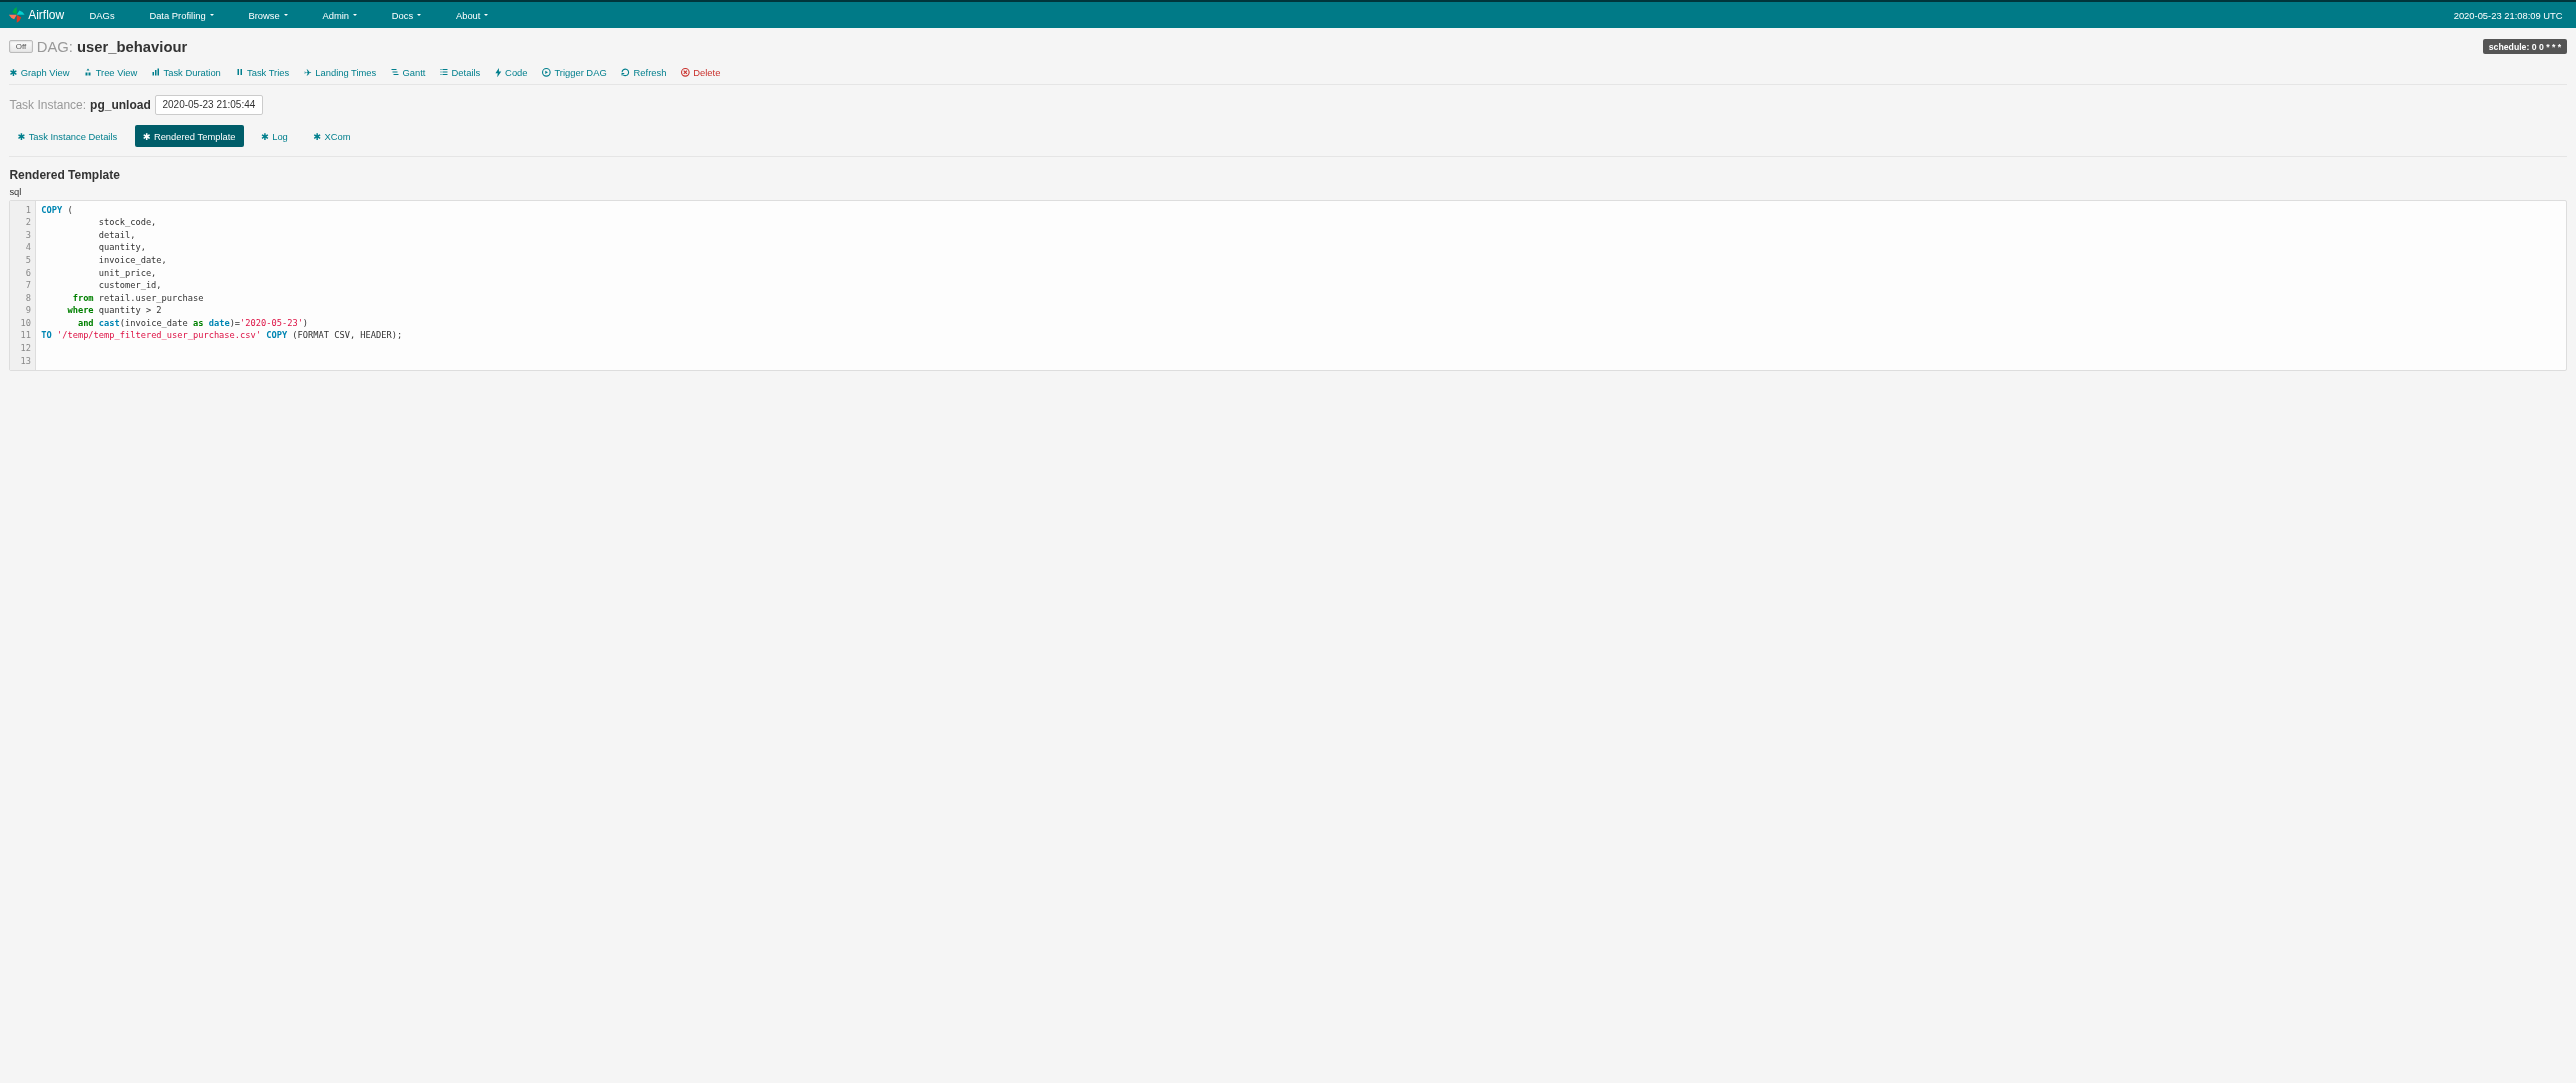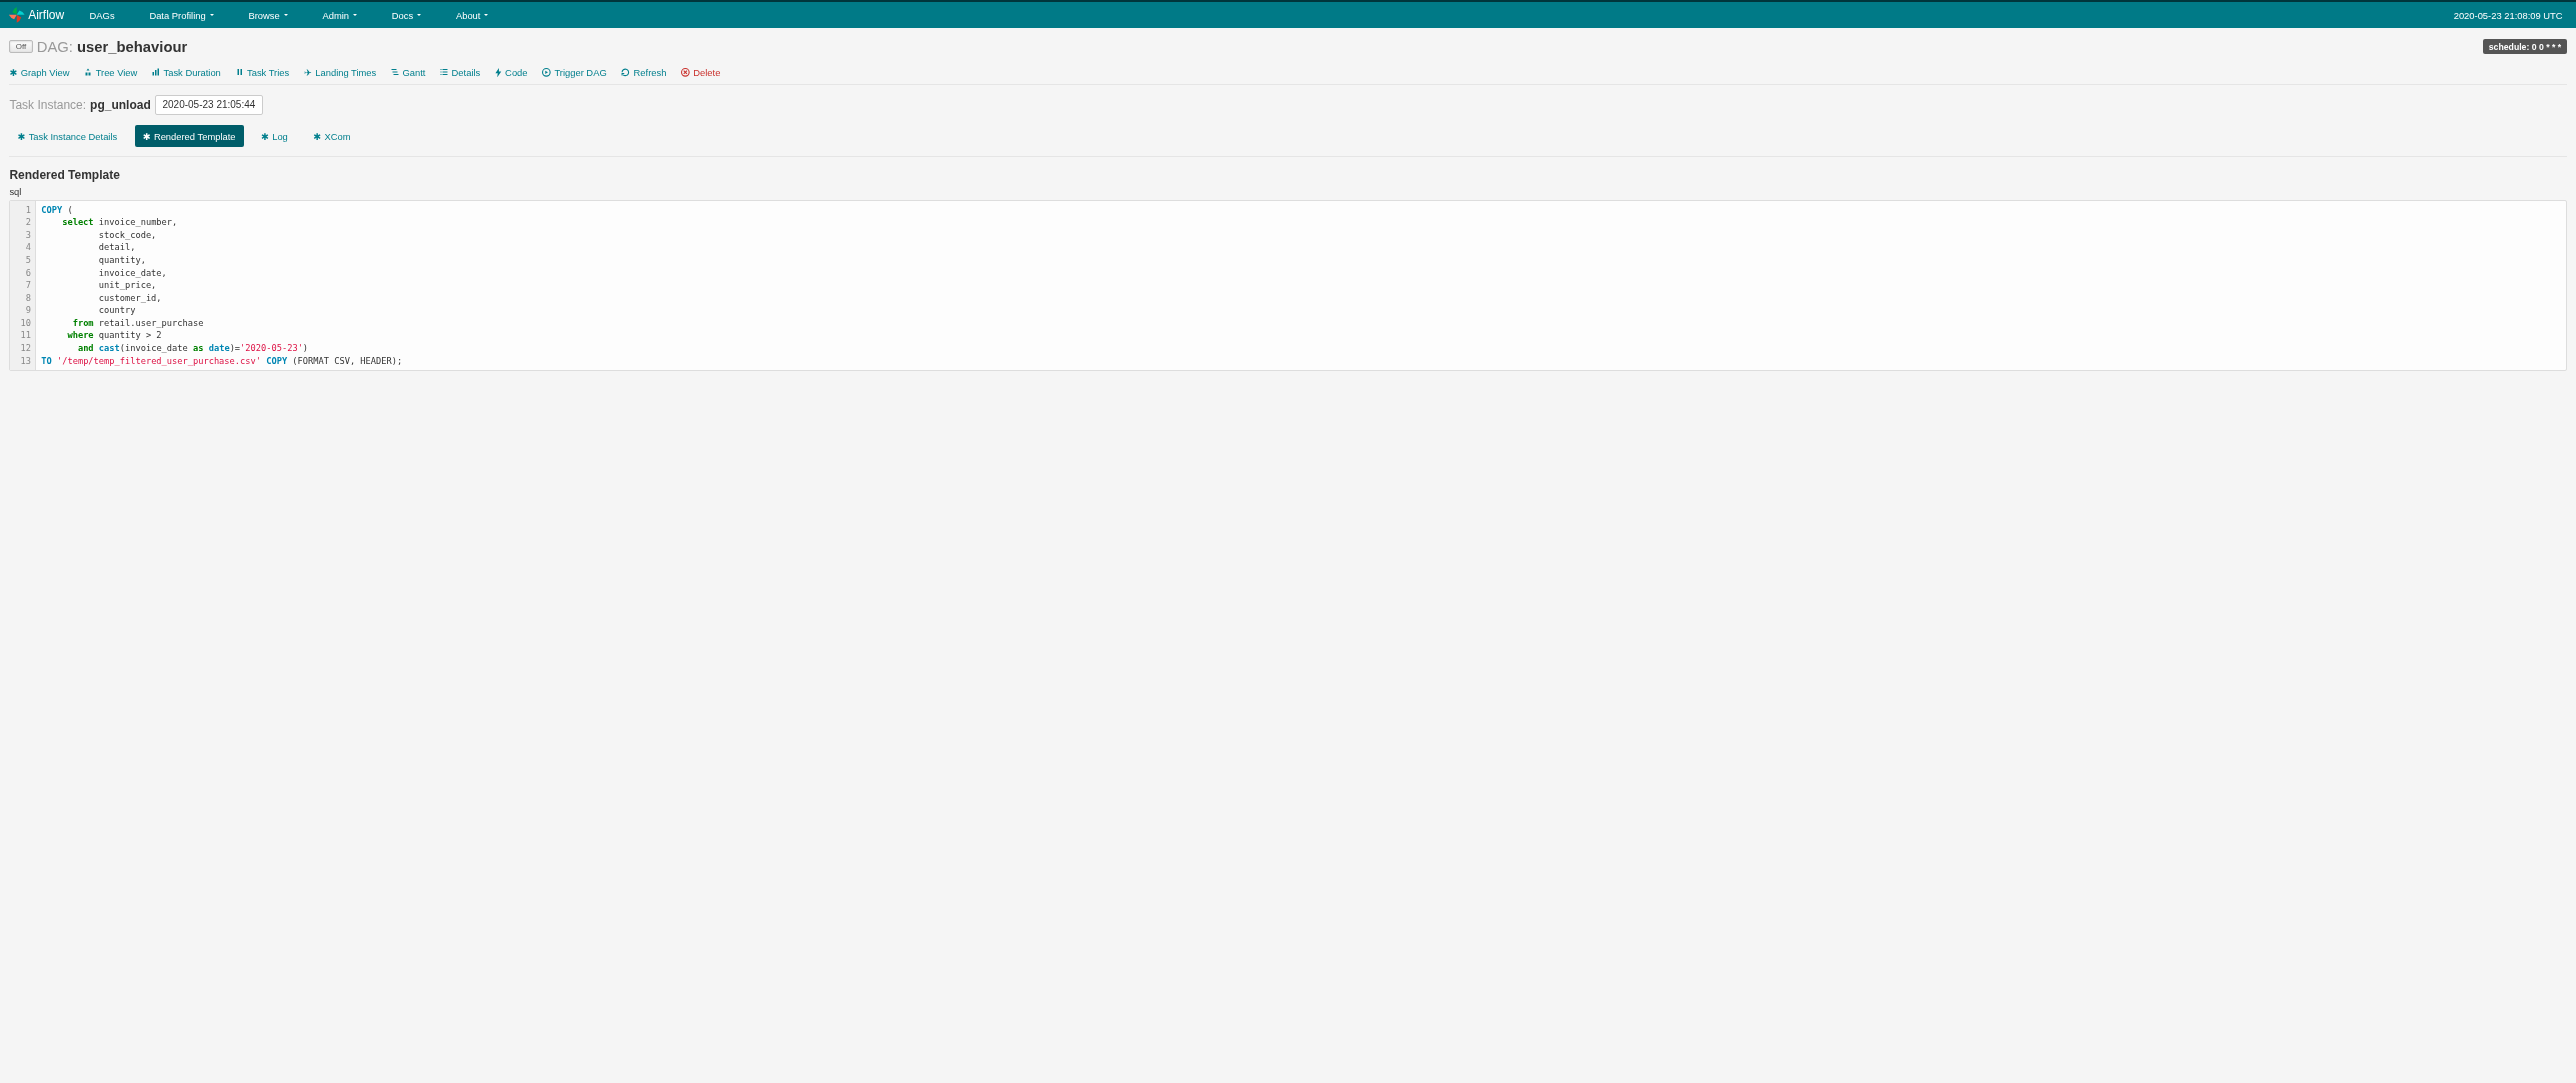--- a/index.html
+++ b/index.html
@@ -393,28 +393,26 @@
         <div>7</div>
         <div>8</div>
         <div>9</div>
         <div>10</div>
         <div>11</div>
         <div>12</div>
         <div>13</div>
       </div>
     <div class="code-lines" id="code-lines">
         <div><span class="kw-blue">COPY</span><span class="punct"> (</span></div>
-        <div><span>    </span><span class="kw-green">select</span><span class="punct"> invoice_number,</span></div>
         <div><span class="punct">           stock_code,</span></div>
         <div><span class="punct">           detail,</span></div>
         <div><span class="punct">           quantity,</span></div>
         <div><span class="punct">           invoice_date,</span></div>
         <div><span class="punct">           unit_price,</span></div>
         <div><span class="punct">           customer_id,</span></div>
-        <div><span class="punct">           country</span></div>
         <div><span>      </span><span class="kw-green">from</span><span class="punct"> retail.user_purchase</span></div>
         <div><span>     </span><span class="kw-green">where</span><span class="punct"> quantity &gt; 2</span></div>
         <div><span>       </span><span class="kw-green">and</span><span> </span><span class="kw-blue">cast</span><span class="punct">(invoice_date </span><span class="kw-green">as</span><span> </span><span class="kw-blue">date</span><span class="punct">)=</span><span class="str-red">'2020-05-23'</span><span class="punct">)</span></div>
         <div><span class="kw-blue">TO</span><span> </span><span class="str-red">'/temp/temp_filtered_user_purchase.csv'</span><span> </span><span class="kw-blue">COPY</span><span class="punct"> (FORMAT CSV, HEADER);</span></div>
       </div>
   </div>
 
 </div>
 
 

